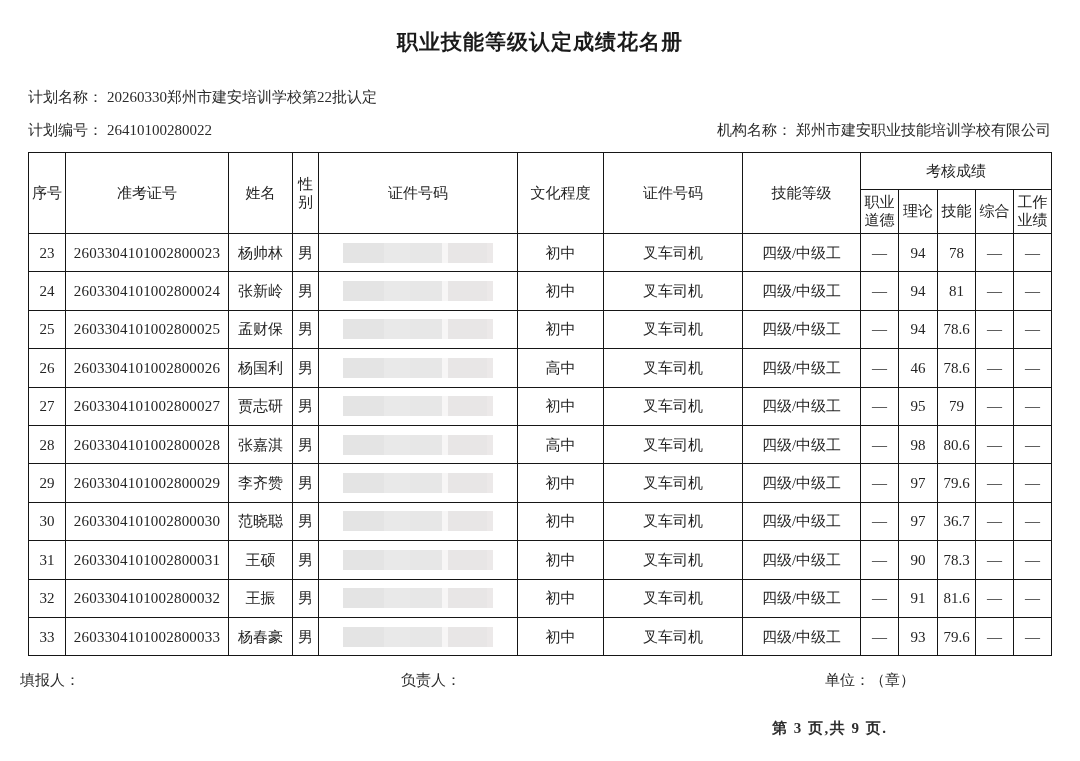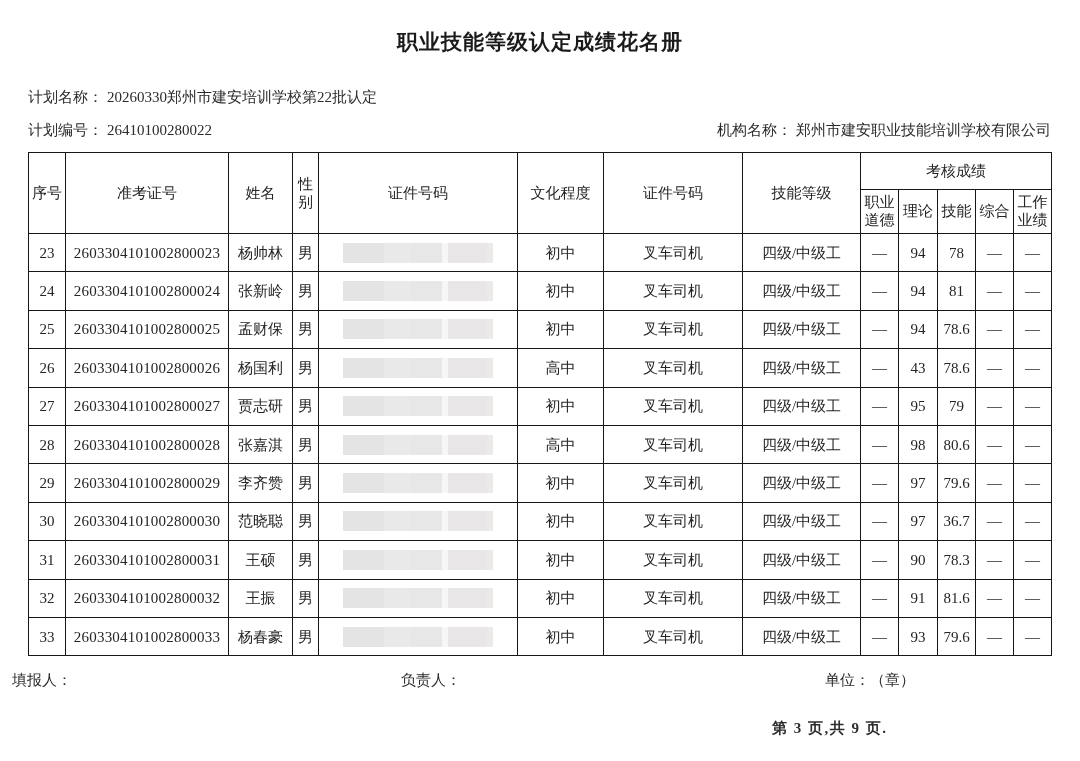--- a/index.html
+++ b/index.html
@@ -46,21 +46,21 @@
     width:150px; height:20px; margin:0 auto;
     background:linear-gradient(to right,
       #e4e4e4 0%, #e4e4e4 27%,
       #e9e9e9 27%, #e9e9e9 45%,
       #e7e7e7 45%, #e7e7e7 66%,
       #f7f6f6 66%, #f7f6f6 70%,
       #e8e6e6 70%, #e8e6e6 96%,
       #ece9e9 96%, #ece9e9 100%);
   }
   .footer-item { position:absolute; top:671px; font-size:15px; color:#2b2b2b; }
-  .footer-item.filler { left:12px; }
+  .footer-item.filler { left:20px; }
   .footer-item.manager { left:401px; }
   .footer-item.unit { left:825px; }
   .page-info {
     position:absolute; top:719px; left:772px;
     font-size:15px; letter-spacing:1.5px; color:#2e2e2e; font-weight:600;
   }
 </style>
 </head>
 <body>
 
@@ -188,21 +188,21 @@
           <td class="digits">2603304101002800026</td>
           <td>杨国利</td>
           <td>男</td>
           <td>
             <div class="redact"></div>
           </td>
           <td>高中</td>
           <td>叉车司机</td>
           <td>四级/中级工</td>
           <td>—</td>
-          <td>43</td>
+          <td>46</td>
           <td>78.6</td>
           <td>—</td>
           <td>—</td>
         </tr>
         <tr>
           <td>27</td>
           <td class="digits">2603304101002800027</td>
           <td>贾志研</td>
           <td>男</td>
           <td>

